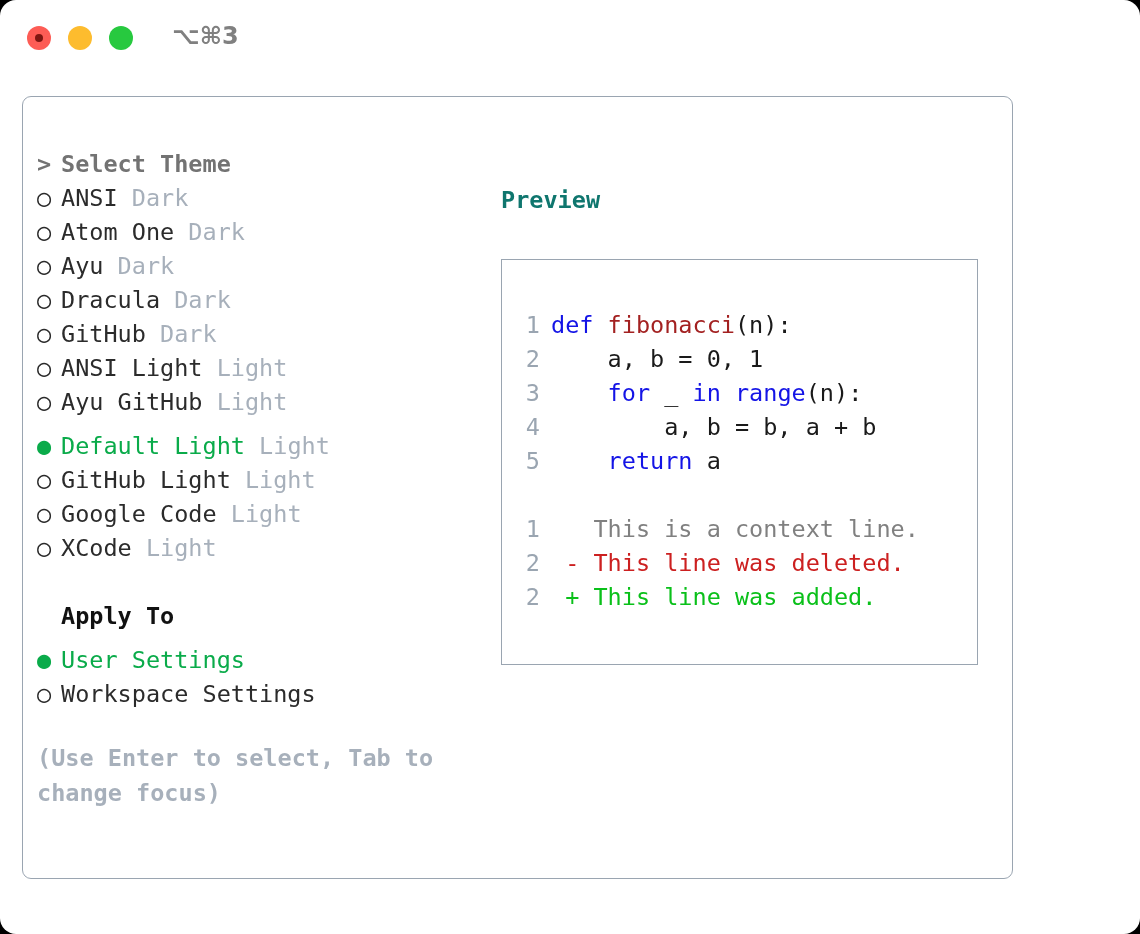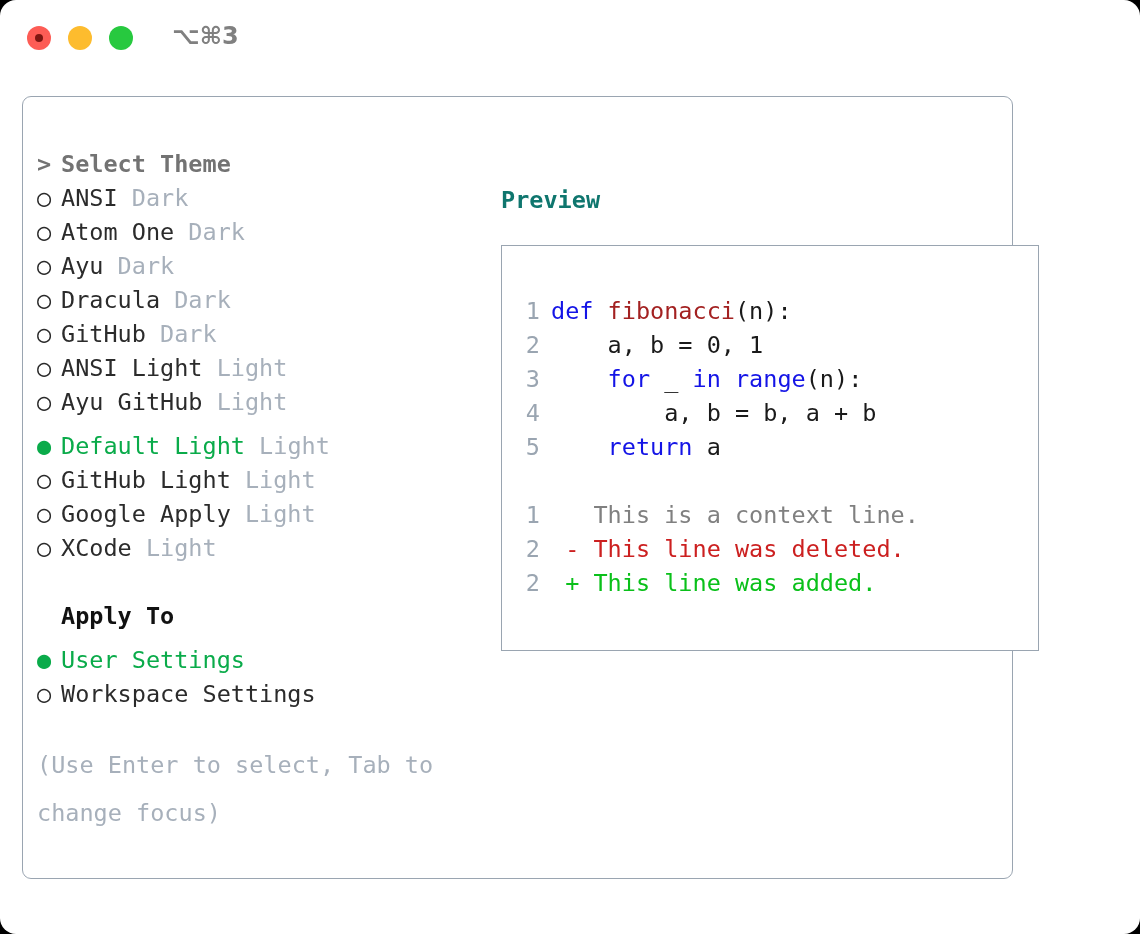--- a/index.html
+++ b/index.html
@@ -128,42 +128,43 @@
   .spacer { height: 34px; }
 
   .subheading {
     font-weight: bold;
     color: #111;
   }
 
   .hint {
     margin-top: 30px;
     font-size: 23.5px;
-    line-height: 48px;
+    line-height: 35px;
     color: #a7b0bb;
     width: 420px;
+    font-weight: bold;
   }
 
   
   .right-col {
     position: absolute;
     left: 478px;
     top: 50px;
     width: 500px;
   }
   .preview-title {
     font-size: 23.5px;
     line-height: 34px;
     font-weight: bold;
     color: #0f766e;
     margin-top: 36px;
   }
   .preview-box {
-    margin-top: 28px;
-    width: 538px;
+    margin-top: 42px;
+    width: 477px;
     height: 406px;
     border: 1.5px solid #9aa5b1;
     box-sizing: border-box;
     background: #fff;
     position: relative;
   }
   .code {
     position: absolute;
     left: 14px;
     top: 48px;
@@ -212,21 +213,21 @@
       <div id="theme-list">
           <div class="row"><span class="marker">○</span><span>ANSI</span><span class="variant"> Dark</span></div>
           <div class="row"><span class="marker">○</span><span>Atom One</span><span class="variant"> Dark</span></div>
           <div class="row"><span class="marker">○</span><span>Ayu</span><span class="variant"> Dark</span></div>
           <div class="row"><span class="marker">○</span><span>Dracula</span><span class="variant"> Dark</span></div>
           <div class="row"><span class="marker">○</span><span>GitHub</span><span class="variant"> Dark</span></div>
           <div class="row"><span class="marker">○</span><span>ANSI Light</span><span class="variant"> Light</span></div>
           <div class="row"><span class="marker">○</span><span>Ayu GitHub</span><span class="variant"> Light</span></div>
           <div class="row selected"><span class="marker">●</span><span>Default Light</span><span class="variant"> Light</span></div>
           <div class="row"><span class="marker">○</span><span>GitHub Light</span><span class="variant"> Light</span></div>
-          <div class="row"><span class="marker">○</span><span>Google Apply</span><span class="variant"> Light</span></div>
+          <div class="row"><span class="marker">○</span><span>Google Code</span><span class="variant"> Light</span></div>
           <div class="row"><span class="marker">○</span><span>XCode</span><span class="variant"> Light</span></div>
         </div>
 
       <div class="spacer"></div>
 
       <div class="row subheading">
         <span class="marker empty">○</span><span>Apply To</span>
       </div>
 
       <div id="apply-list">

